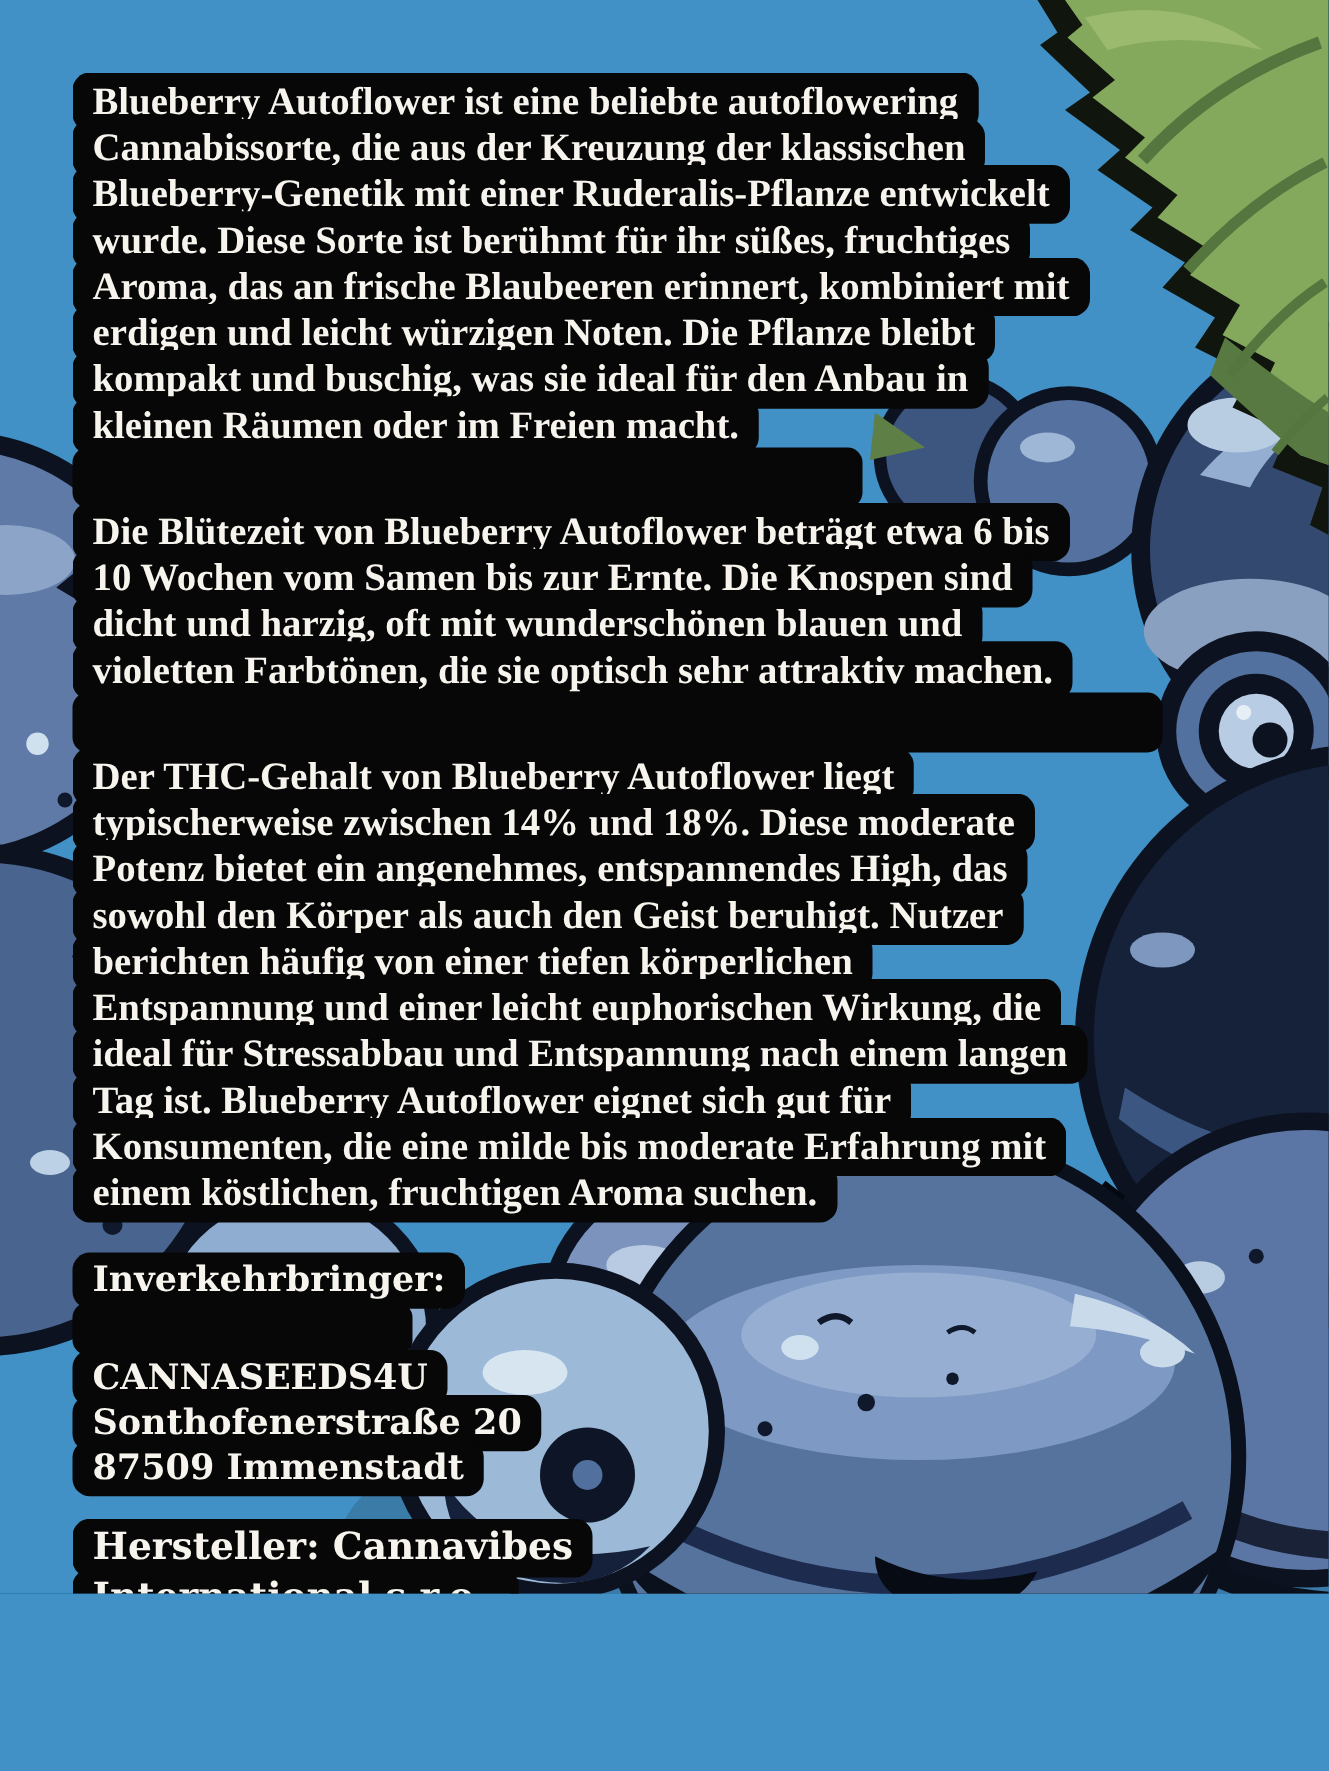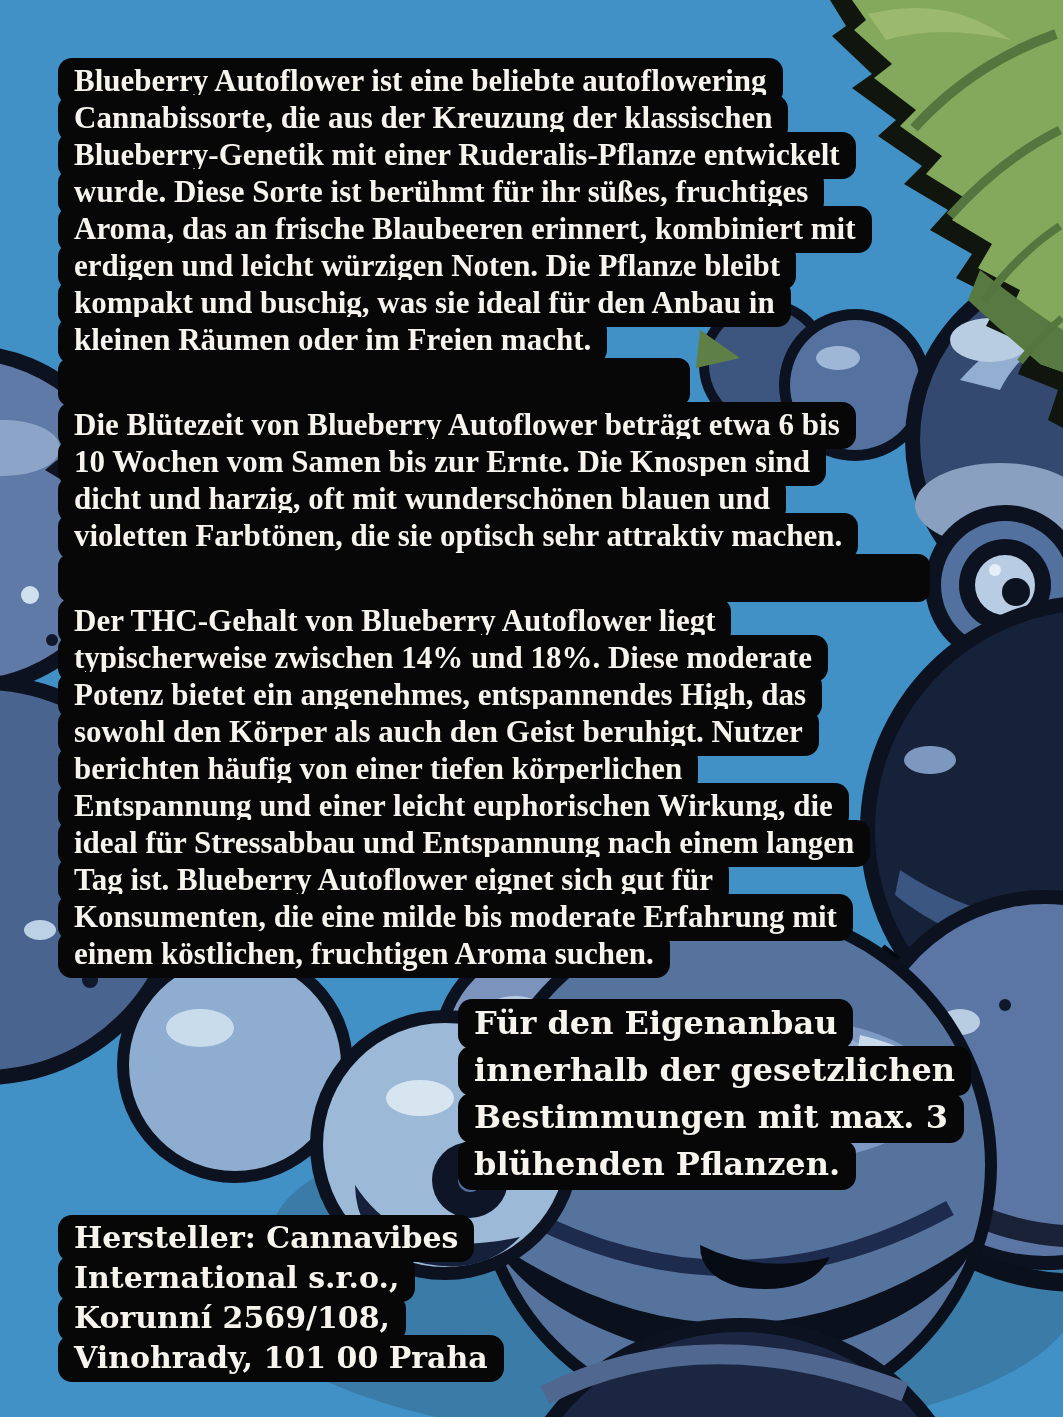--- a/index.html
+++ b/index.html
@@ -1,16 +1,16 @@
 <!DOCTYPE html>
 <html><head>
 <meta charset="utf-8">
 <style>
   html,body{margin:0;padding:0;background:#4191c6;}
-  .page{position:relative;width:1063px;height:1417px;overflow:hidden;background:#0c4a6e;}
+  .page{position:relative;width:1063px;height:1275px;overflow:hidden;background:#0c4a6e;}
   .bg{position:absolute;left:0;top:0;width:1063px;height:1417px;display:block;}
 
   .hl{position:absolute;margin:0;z-index:2;color:#f7f4ee;}
   .hl-span{
     background:#070707;color:#f7f4ee;
     padding:5px 16px 7px 16px;border-radius:14px;
     -webkit-box-decoration-break:clone;box-decoration-break:clone;
     white-space:pre;
   }
   .hl-spacer{display:inline-block;vertical-align:middle;height:36px;border-radius:12px;background:#070707;}
@@ -165,24 +165,21 @@
 typischerweise zwischen 14% und 18%. Diese moderate
 Potenz bietet ein angenehmes, entspannendes High, das
 sowohl den Körper als auch den Geist beruhigt. Nutzer
 berichten häufig von einer tiefen körperlichen
 Entspannung und einer leicht euphorischen Wirkung, die
 ideal für Stressabbau und Entspannung nach einem langen
 Tag ist. Blueberry Autoflower eignet sich gut für
 Konsumenten, die eine milde bis moderate Erfahrung mit
 einem köstlichen, fruchtigen Aroma suchen.</span></p>
 
+  <p class="hl distributor"><span class="hl-span">Inverkehrbringer:</span><br><span class="hl-span hl-spacer gap-dist"></span><br><span class="hl-span">CANNASEEDS4U</span><br><span class="hl-span">Sonthofenerstraße 20</span><br><span class="hl-span">87509 Immenstadt</span></p>
 
-  <p class="hl legal"><span class="hl-span">Für den Eigenanbau
-innerhalb der gesetzlichen
-Bestimmungen mit max. 3
-blühenden Pflanzen.</span></p>
 
   <p class="hl manufacturer"><span class="hl-span">Hersteller: Cannavibes
 International s.r.o.,
 Korunní 2569/108,
 Vinohrady, 101 00 Praha</span></p>
 
 </div>
 
 </body></html>

